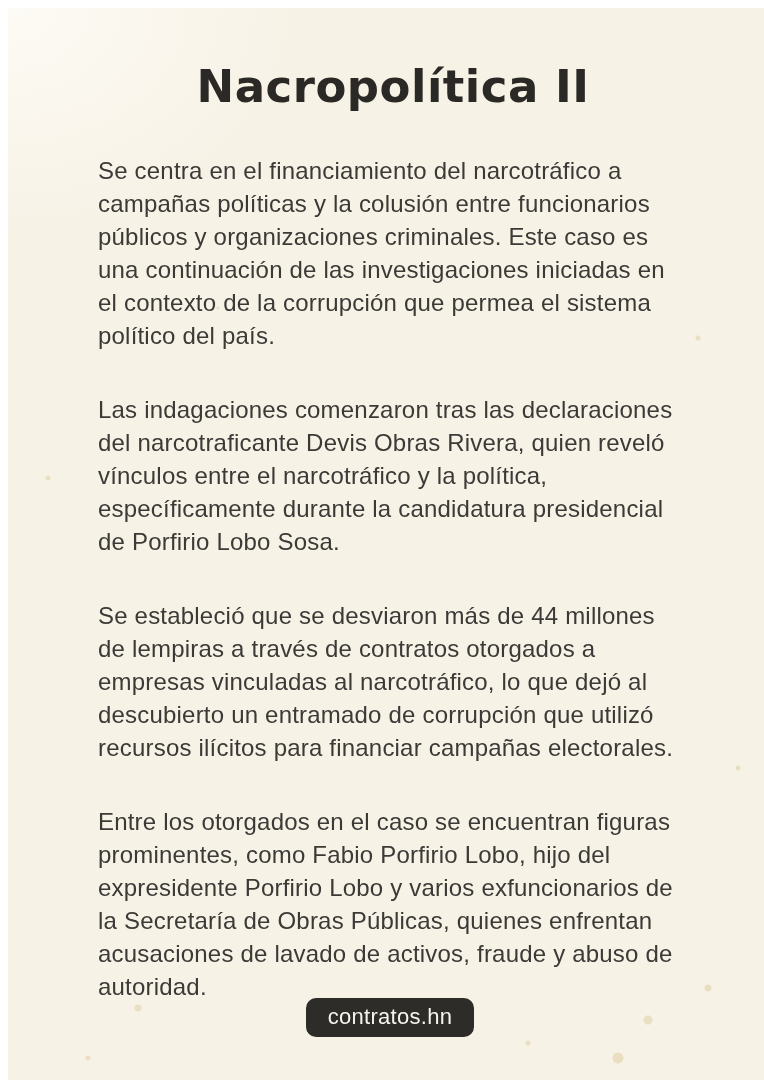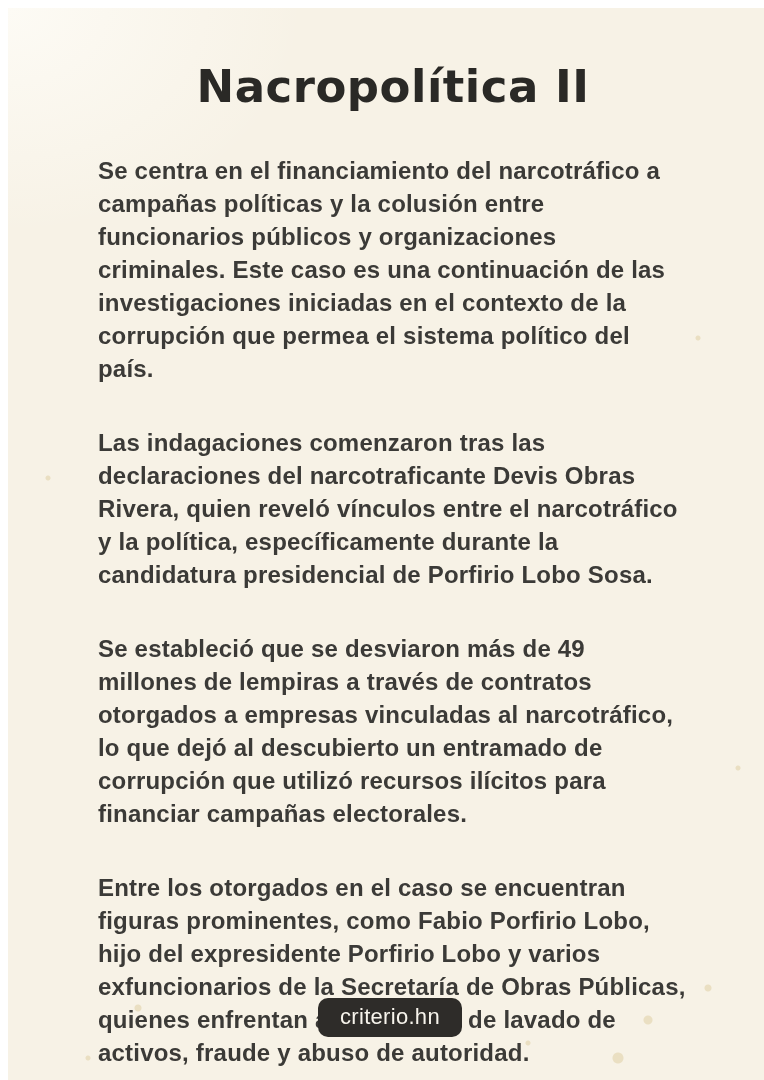--- a/index.html
+++ b/index.html
@@ -46,21 +46,21 @@
     font-size: 45px;
     line-height: 62px;
     letter-spacing: 0.5px;
     text-align: center;
     color: var(--title);
     margin-bottom: 24px;
   }
   .body-text p {
     font-size: 24px;
     line-height: 33px;
-    font-weight: 700;
+    font-weight: 400;
     letter-spacing: 0.2px;
     margin-bottom: 33px;
     color: var(--text);
   }
   .footer {
     position: absolute;
     left: 0;
     right: 0;
     top: 986px;
     display: flex;
@@ -78,20 +78,20 @@
 </style>
 </head>
 <body>
 
 <div class="page">
   <div class="content">
     <h1 class="title">Nacropolítica II</h1>
     <div class="body-text">
       <p>Se centra en el financiamiento del narcotráfico a campañas políticas y la colusión entre funcionarios públicos y organizaciones criminales. Este caso es una continuación de las investigaciones iniciadas en el contexto de la corrupción que permea el sistema político del país.</p>
       <p>Las indagaciones comenzaron tras las declaraciones del narcotraficante Devis Obras Rivera, quien reveló vínculos entre el narcotráfico y la política, específicamente durante la candidatura presidencial de Porfirio Lobo Sosa.</p>
-      <p>Se estableció que se desviaron más de 49 millones de lempiras a través de contratos otorgados a empresas vinculadas al narcotráfico, lo que dejó al descubierto un entramado de corrupción que utilizó recursos ilícitos para financiar campañas electorales.</p>
+      <p>Se estableció que se desviaron más de 44 millones de lempiras a través de contratos otorgados a empresas vinculadas al narcotráfico, lo que dejó al descubierto un entramado de corrupción que utilizó recursos ilícitos para financiar campañas electorales.</p>
       <p>Entre los otorgados en el caso se encuentran figuras prominentes, como Fabio Porfirio Lobo, hijo del expresidente Porfirio Lobo y varios exfuncionarios de la Secretaría de Obras Públicas, quienes enfrentan acusaciones de lavado de activos, fraude y abuso de autoridad.</p>
     </div>
   </div>
   <div class="footer">
-    <span class="badge">criterio.hn</span>
+    <span class="badge">contratos.hn</span>
   </div>
 </div>
 
 </body></html>

